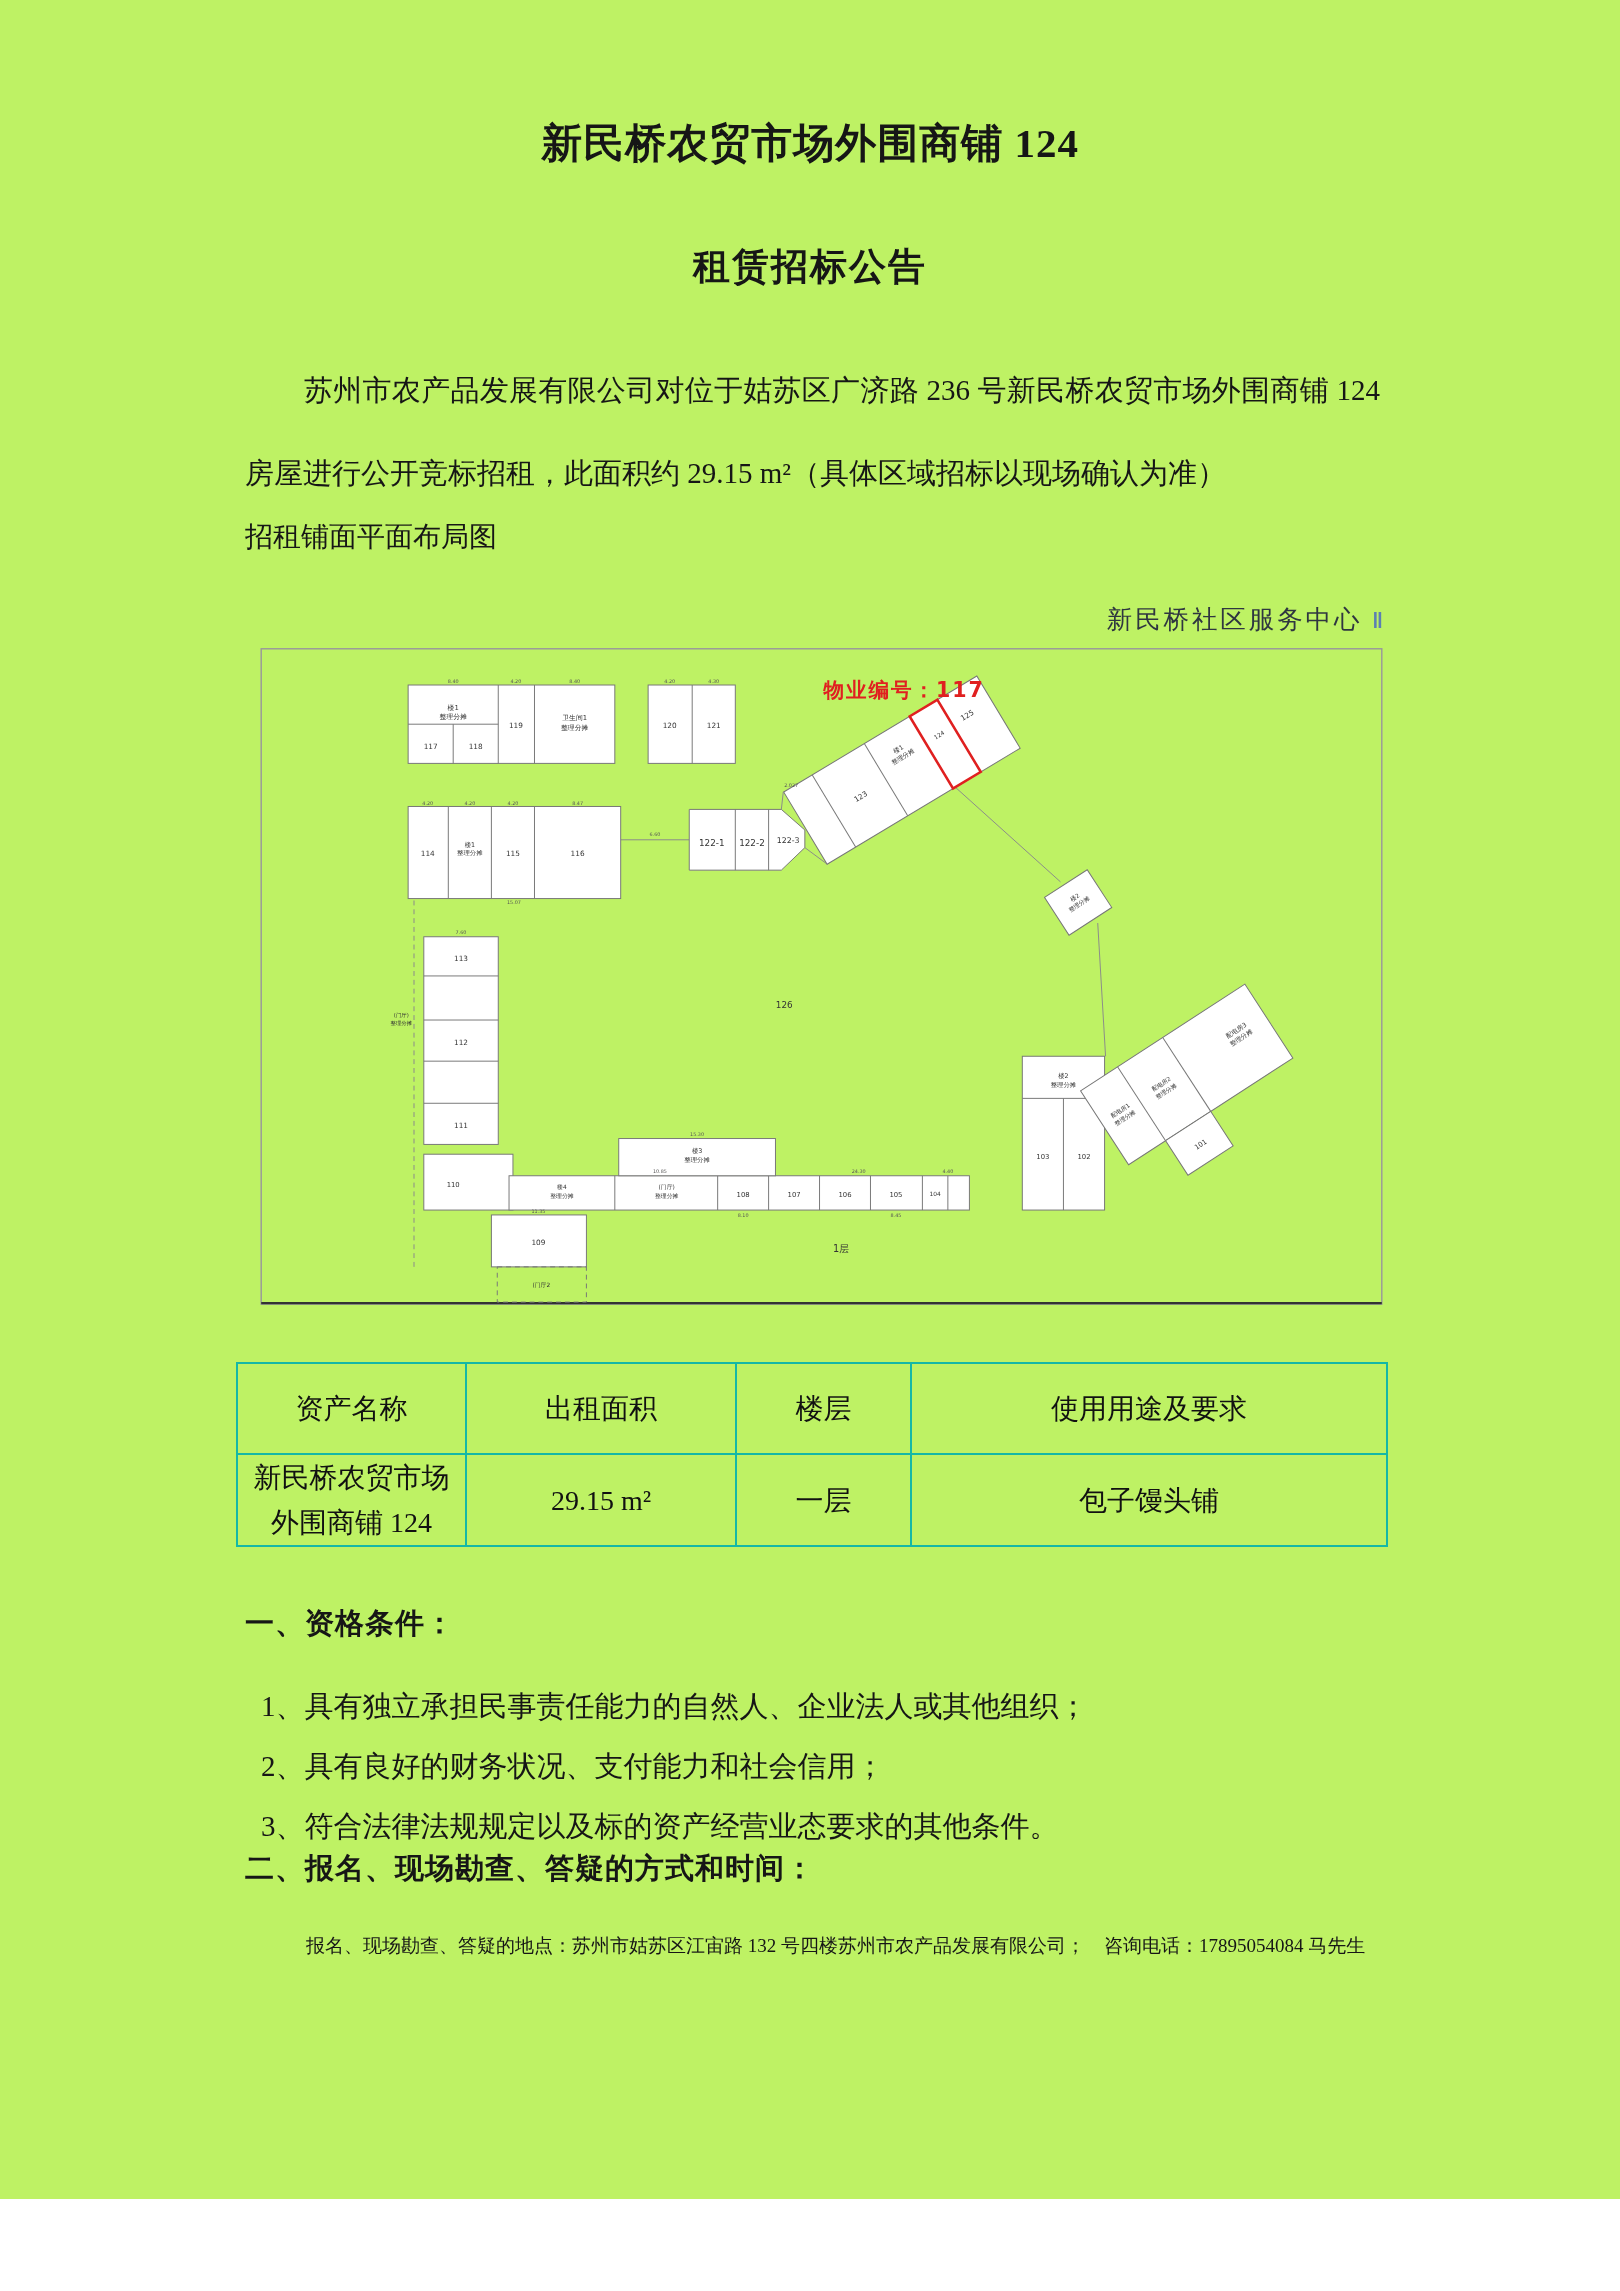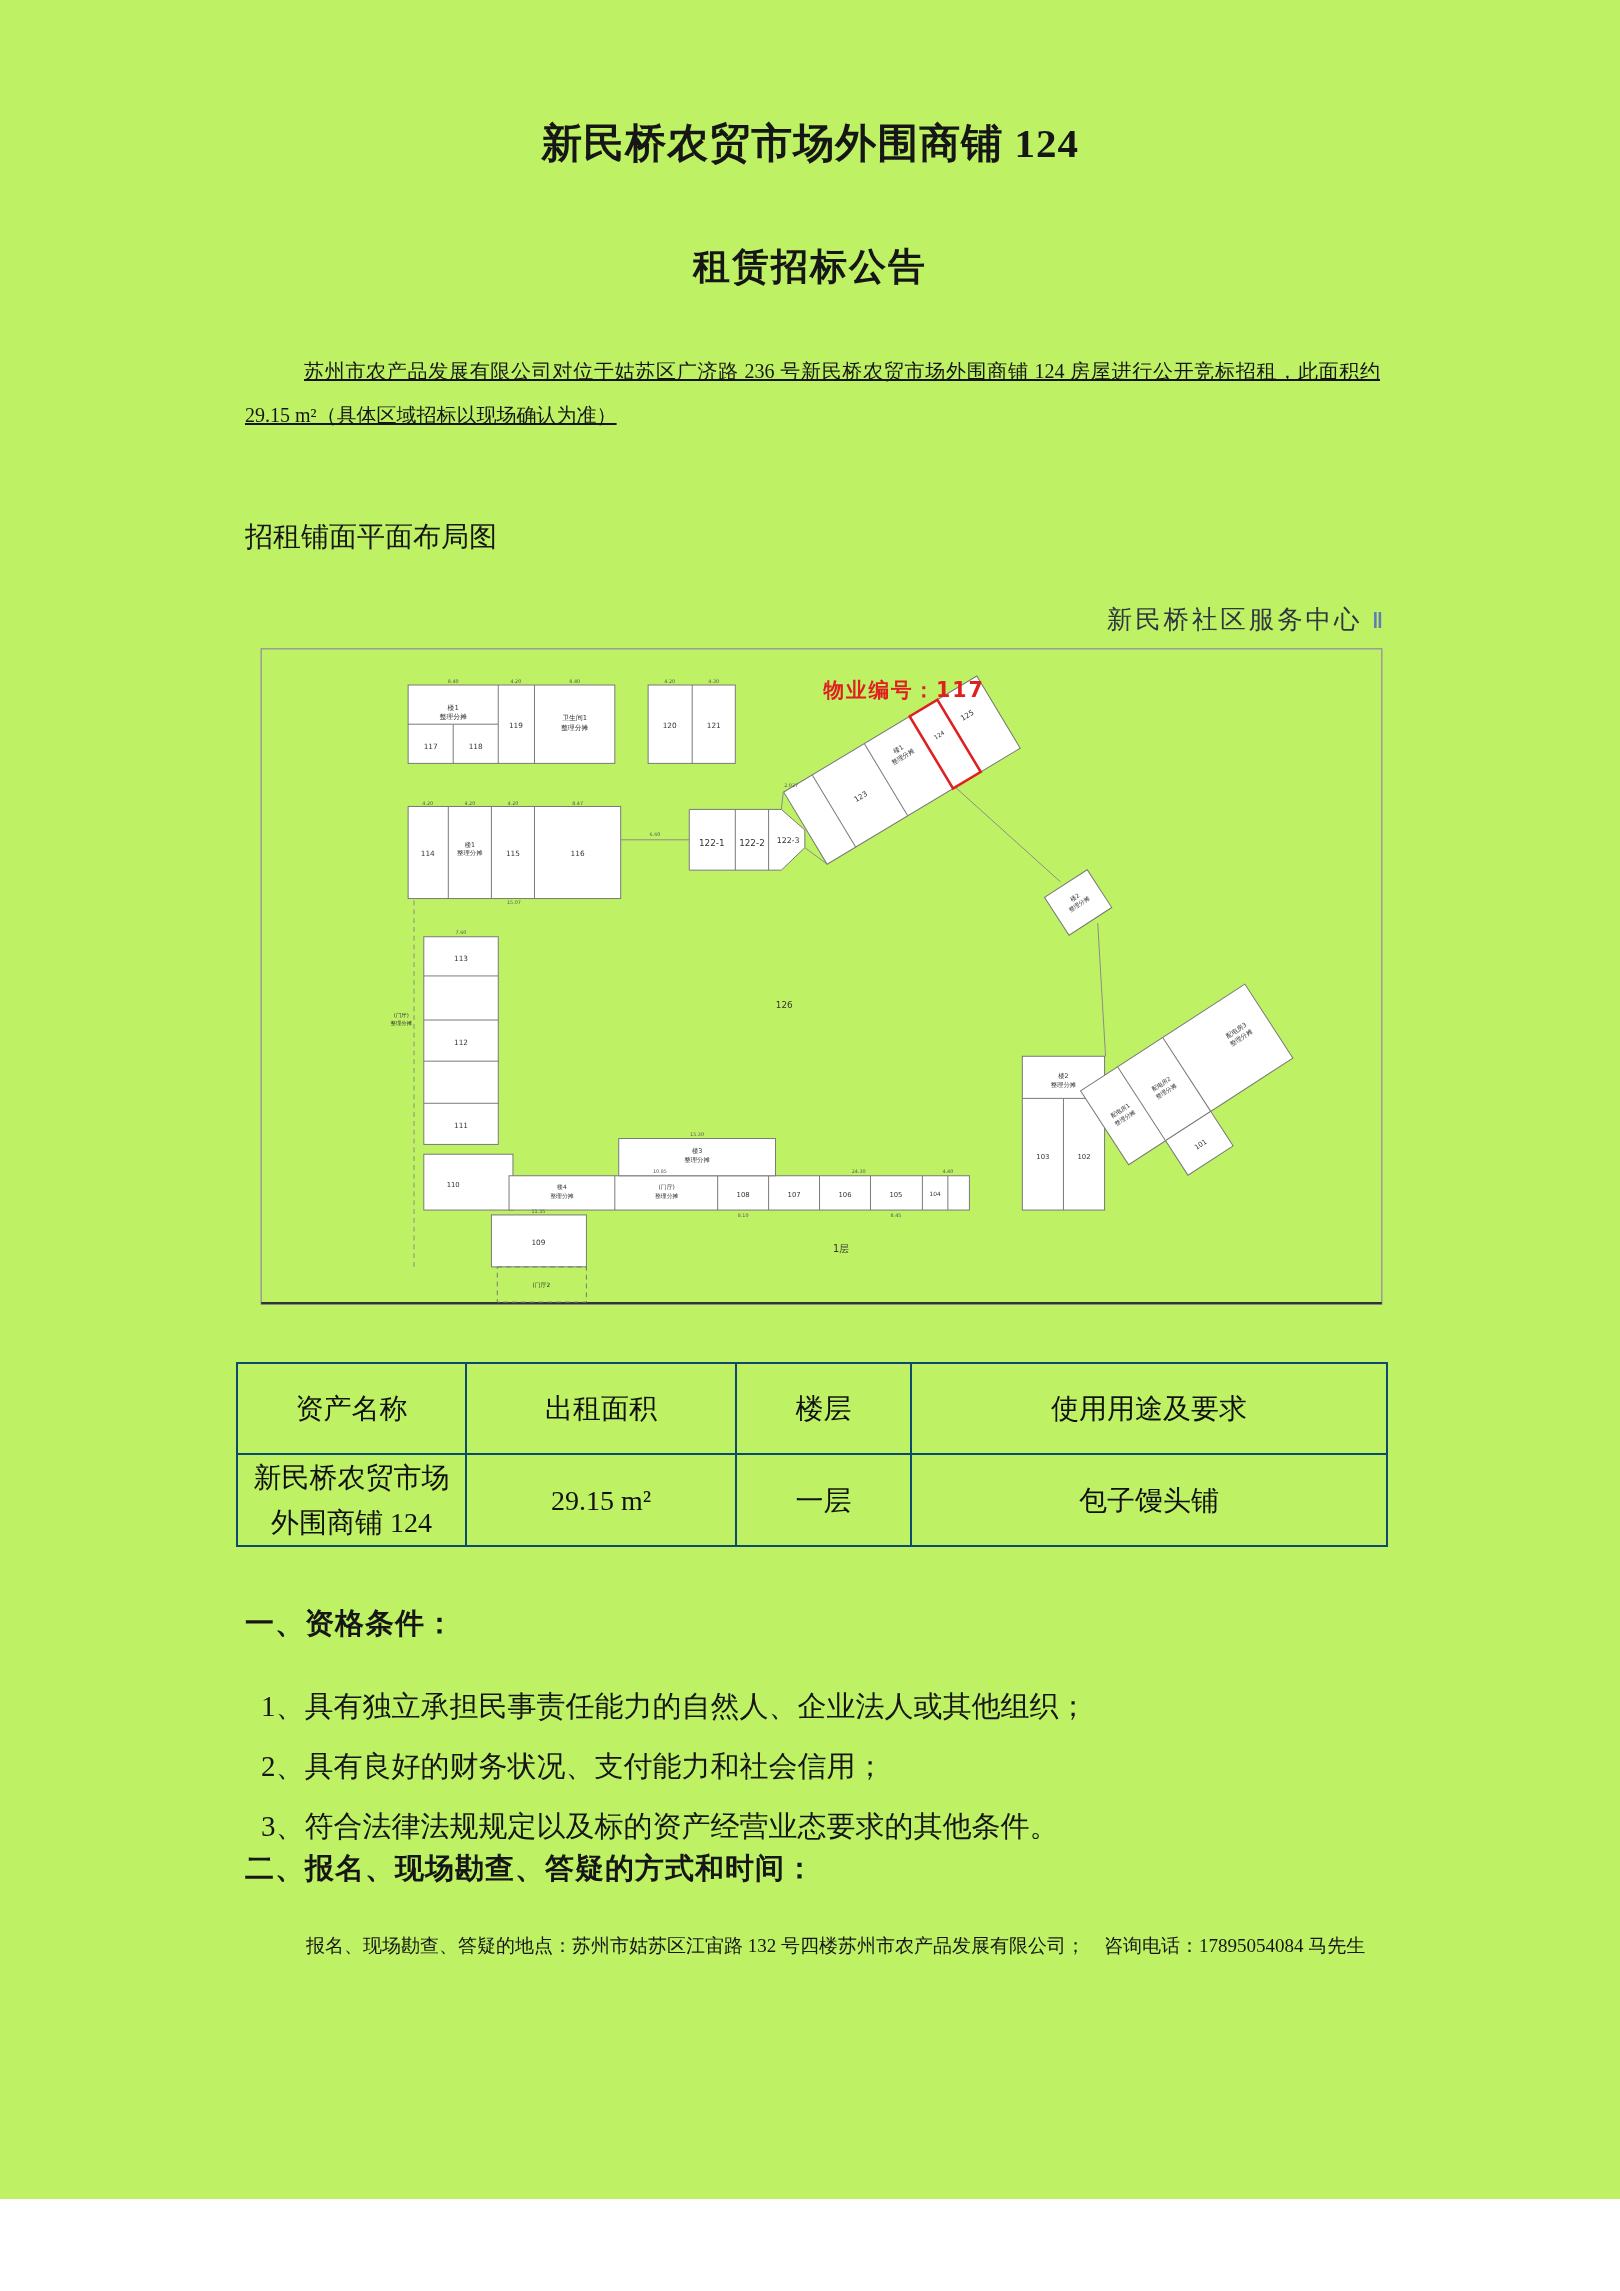--- a/index.html
+++ b/index.html
@@ -11,21 +11,21 @@
   .doc-title {
     position:absolute; top:116px; left:0; width:100%;
     text-align:center; font-size:41px; font-weight:bold; letter-spacing:1px;
   }
   .doc-subtitle {
     position:absolute; top:242px; left:0; width:100%;
     text-align:center; font-size:37px; font-weight:bold; letter-spacing:2px;
   }
   .intro {
     position:absolute; top:349px; left:245px; width:1135px;
-    font-size:20px; line-height:44px; text-indent:59px; text-align:justify;text-decoration:underline;
+    font-size:29px; line-height:83px; text-indent:59px; text-align:justify;
   }
   .plan-caption { position:absolute; top:518px; left:245px; font-size:28px; }
 
   .plan { position:absolute; left:257px; top:602px; width:1129px; height:708px; }
   .plan-title {
     position:absolute; top:0; left:0; width:100%; text-align:right;
     font-size:25.5px; color:#2f3640; letter-spacing:2.9px;
     font-family:"Liberation Sans","DejaVu Sans",sans-serif;
   }
   .plan-title .bar { color:#5b7fb4; font-weight:bold; font-size:21.6px; }
@@ -41,21 +41,21 @@
   }
   .plan-svg .dim { fill:#555; }
   .plan-svg .prop-label { text-anchor:start; font-weight:bold; font-size:21px; letter-spacing:2px; }
   .plan-svg .red-room { fill:none; stroke-width:2.6; }
 
   table.lease-table {
     position:absolute; left:236px; top:1362px; border-collapse:collapse;
     table-layout:fixed; font-size:28px; color:#111;
   }
   .lease-table th, .lease-table td {
-    border:2px solid #0c4a6e; text-align:center; vertical-align:middle;
+    border:2px solid #14b8a6; text-align:center; vertical-align:middle;
     font-weight:normal; padding:0 7.8px; overflow:hidden;
   }
   .lease-table th { height:89px; }
   .lease-table td { height:85px; line-height:45px; }
 
   .sec-heading {
     position:absolute; left:245px; font-size:29px; font-weight:bold;
     font-family:"Liberation Sans","DejaVu Sans",sans-serif; letter-spacing:1px;
   }
   .sec1-heading { top:1604px; }

